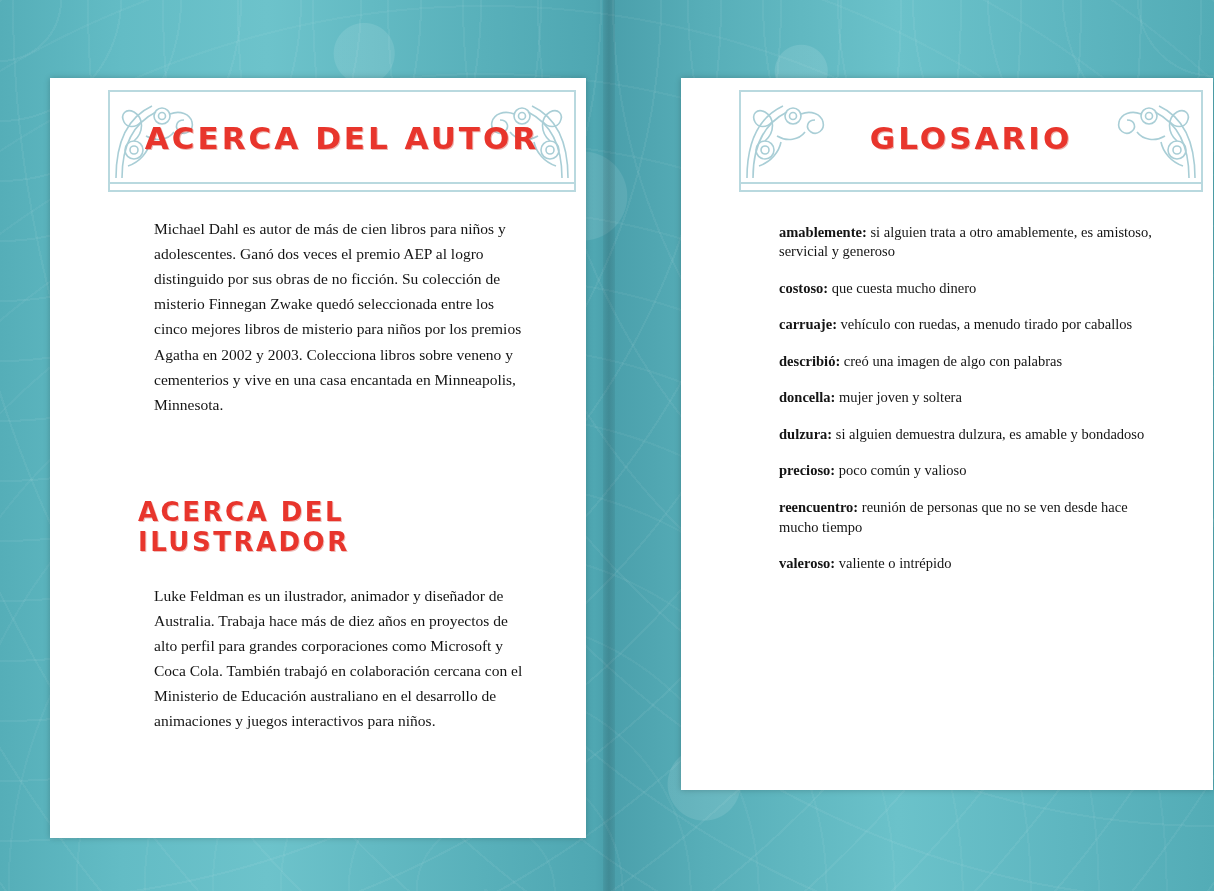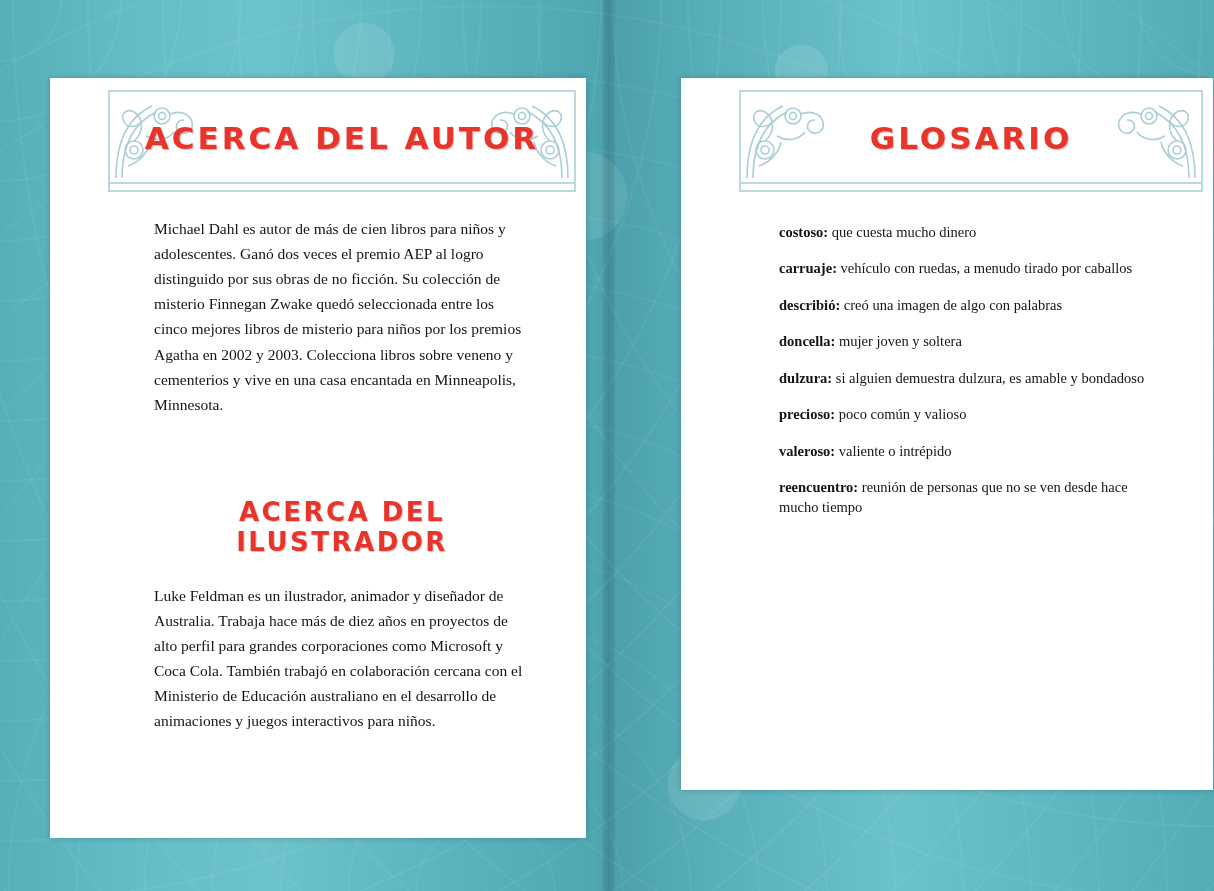--- a/index.html
+++ b/index.html
@@ -117,21 +117,21 @@
     text-shadow: 1px 1px 0 rgba(200,40,30,0.35);
   }
 
   .section-title {
     color: #e8352c;
     font-family: "DejaVu Sans", sans-serif;
     font-weight: bold;
     font-size: 26px;
     letter-spacing: 2.5px;
     text-transform: uppercase;
-    text-align: center;
+    text-align: left;
     margin: 0 0 26px 0;
     text-shadow: 1px 1px 0 rgba(200,40,30,0.3);
   }
 
   .body-area { padding: 6px 40px 0 40px; }
 
   .para {
     font-family: "Liberation Serif", serif;
     font-size: 15.5px;
     line-height: 1.62;
@@ -247,22 +247,23 @@
         <path d="M60 22 C70 18 80 22 82 30 C84 38 76 44 70 40 C64 36 66 28 74 28"></path>
         <path d="M36 44 C46 50 58 48 64 40"></path>
         <path d="M18 74 C30 70 38 60 40 50"></path>
       </svg>
     </span>
 
     <div class="page-title">GLOSARIO</div>
   </div>
 
   <div class="glossary-area" id="glossary-list">
+      <p class="glossary-entry"><span class="term">amablemente:</span><span> si alguien trata a otro amablemente, es amistoso, servicial y generoso</span></p>
       <p class="glossary-entry"><span class="term">costoso:</span><span> que cuesta mucho dinero</span></p>
       <p class="glossary-entry"><span class="term">carruaje:</span><span> vehículo con ruedas, a menudo tirado por caballos</span></p>
       <p class="glossary-entry"><span class="term">describió:</span><span> creó una imagen de algo con palabras</span></p>
       <p class="glossary-entry"><span class="term">doncella:</span><span> mujer joven y soltera</span></p>
       <p class="glossary-entry"><span class="term">dulzura:</span><span> si alguien demuestra dulzura, es amable y bondadoso</span></p>
       <p class="glossary-entry"><span class="term">precioso:</span><span> poco común y valioso</span></p>
+      <p class="glossary-entry"><span class="term">reencuentro:</span><span> reunión de personas que no se ven desde hace mucho tiempo</span></p>
       <p class="glossary-entry"><span class="term">valeroso:</span><span> valiente o intrépido</span></p>
-      <p class="glossary-entry"><span class="term">reencuentro:</span><span> reunión de personas que no se ven desde hace mucho tiempo</span></p>
     </div>
 </div>
 
 </body></html>

